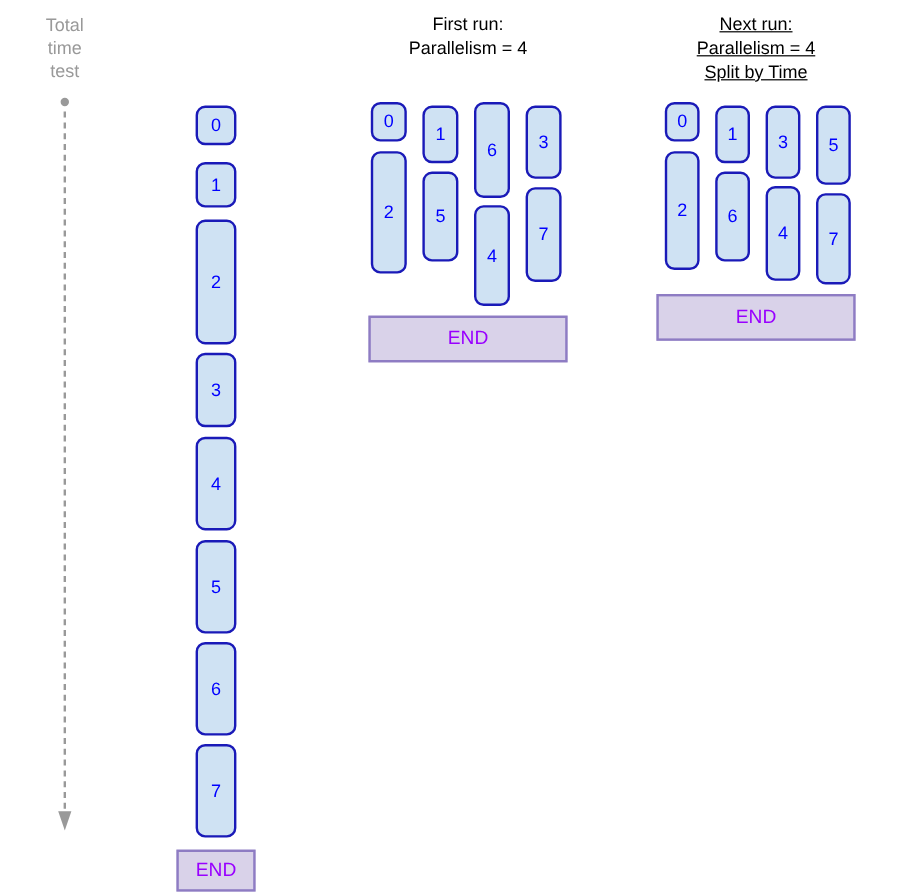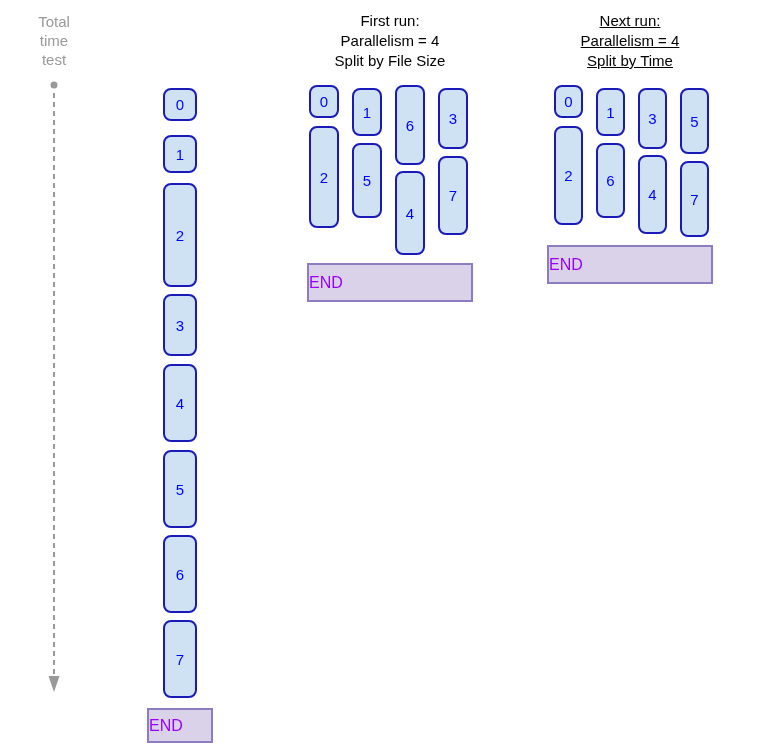--- a/index.html
+++ b/index.html
@@ -36,21 +36,21 @@
     background: var(--box-fill, #cfe2f3);
     border: 2px solid var(--box-border, #1a1ab8);
     border-radius: 8px;
     color: var(--box-text, #0000ff);
     font-size: 15px;
   }
   .end-box {
     position: absolute;
     display: flex;
     align-items: center;
-    justify-content: flex-start;
+    justify-content: center;
     background: var(--end-fill, #d9d2e9);
     border: 2px solid var(--end-border, #8e7cc3);
     color: var(--end-text, #9900ff);
     font-size: 16px;
   }
 </style>
 </head>
 <body>
 
 <div class="canvas">
@@ -91,21 +91,20 @@
   <div class="test-box" style="left:163px;top:620px;width:34px;height:78px;">
       <span>7</span>
     </div>
   <div class="end-box" style="left:147px;top:708px;width:66px;height:35px;">
       <span>END</span>
     </div>
 
   <div class="col-header" style="left:300px;top:11px;width:180px;">
     <div>First run:</div>
     <div>Parallelism = 4</div>
-    <div>Split by File Size</div>
   </div>
 
   <div class="test-box" style="left:309px;top:85px;width:30px;height:33px;">
       <span>0</span>
     </div>
   <div class="test-box" style="left:309px;top:126px;width:30px;height:102px;">
       <span>2</span>
     </div>
 
   <div class="test-box" style="left:352px;top:88px;width:30px;height:48px;">

